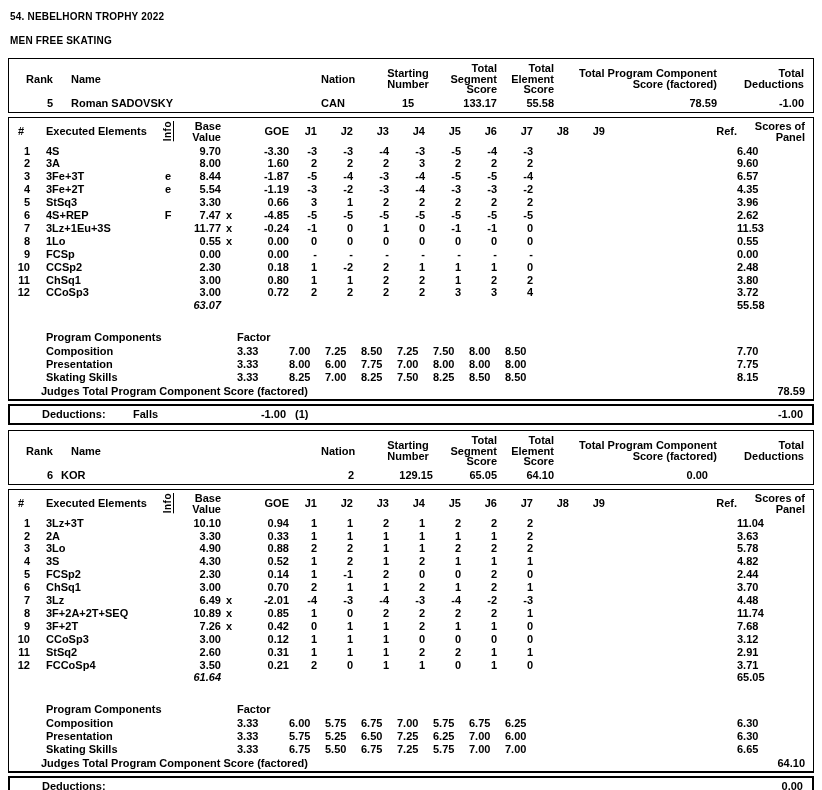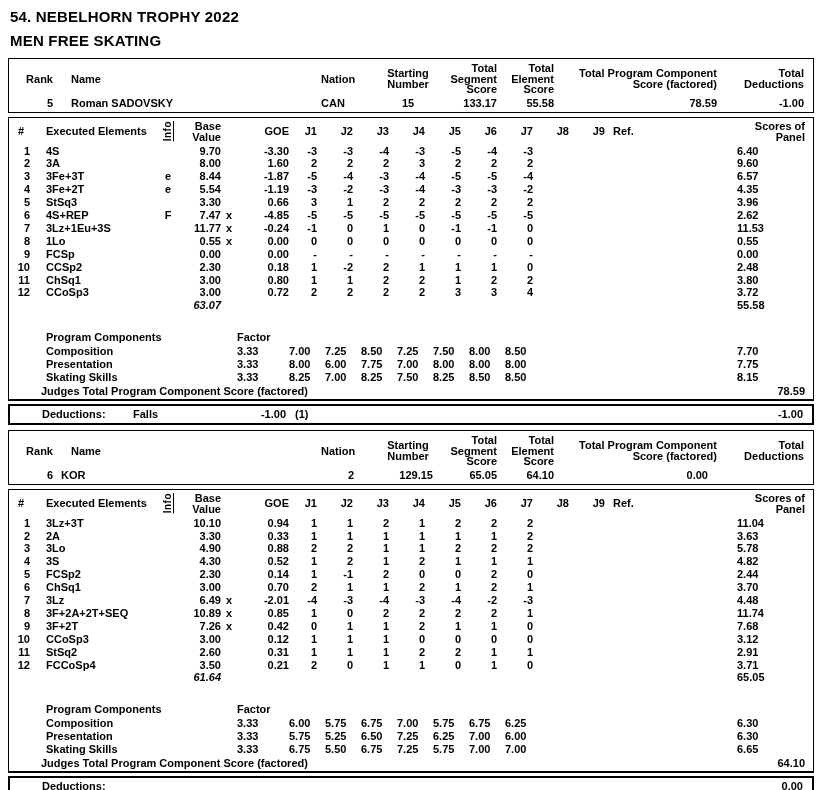--- a/index.html
+++ b/index.html
@@ -3,21 +3,21 @@
 <meta charset="utf-8">
 <style>
   * { box-sizing: border-box; margin: 0; padding: 0; }
   html, body { background: #fff; }
   body {
     width: 822px; height: 790px; margin: 0; overflow: hidden;
     font-family: "Liberation Sans", sans-serif;
     font-weight: bold; font-size: 11px; color: #000;
   }
   .titles { padding: 5px 0 5px 10px; }
-  .title { font-size: 15px; line-height: 24px; letter-spacing: 0.2px; }
+  .title { font-size: 10px; line-height: 24px; letter-spacing: 0.2px; }
 
   .skater-block { margin: 0 8px 5px; }
   .box { border: 1.5px solid #000; background: #fff; }
 
   
   .header-box { padding: 4px 0 2px; }
   .hdr-grid {
     display: grid;
     grid-template-columns: 50px 260px 64px 50px 64px 57px 163px 1fr;
   }
@@ -44,21 +44,21 @@
   .e-info { text-align: center; }
   .e-infoh { display: flex; justify-content: center; align-items: center; }
   .e-infoh span {
     writing-mode: vertical-rl; transform: rotate(180deg);
     text-decoration: underline; font-size: 10px; letter-spacing: 0.5px;
   }
   .e-base { text-align: right; }
   .e-x { text-align: left; padding-left: 5px; }
   .e-goe { text-align: right; }
   .e-j { text-align: right; padding-right: 8px; }
-  .e-ref { }
+  .e-ref { text-align: right; }
   .e-panel { padding-right: 8px; }
   .e-panelh { text-align: right; padding-right: 8px; line-height: 10.5px; }
   .g4 { grid-column: 4; font-style: italic; }
   .g17 { grid-column: 17; }
   .total-row { line-height: 13px; }
 
   .spacer { height: 5px; }
   .pc-head { margin-top: 12px; line-height: 13px; padding: 2px 0 1px; }
   .pc-name { grid-column: 2 / 6; padding-left: 11px; white-space: nowrap; }
   .pc-factor { grid-column: 6; padding-right: 24px; }

